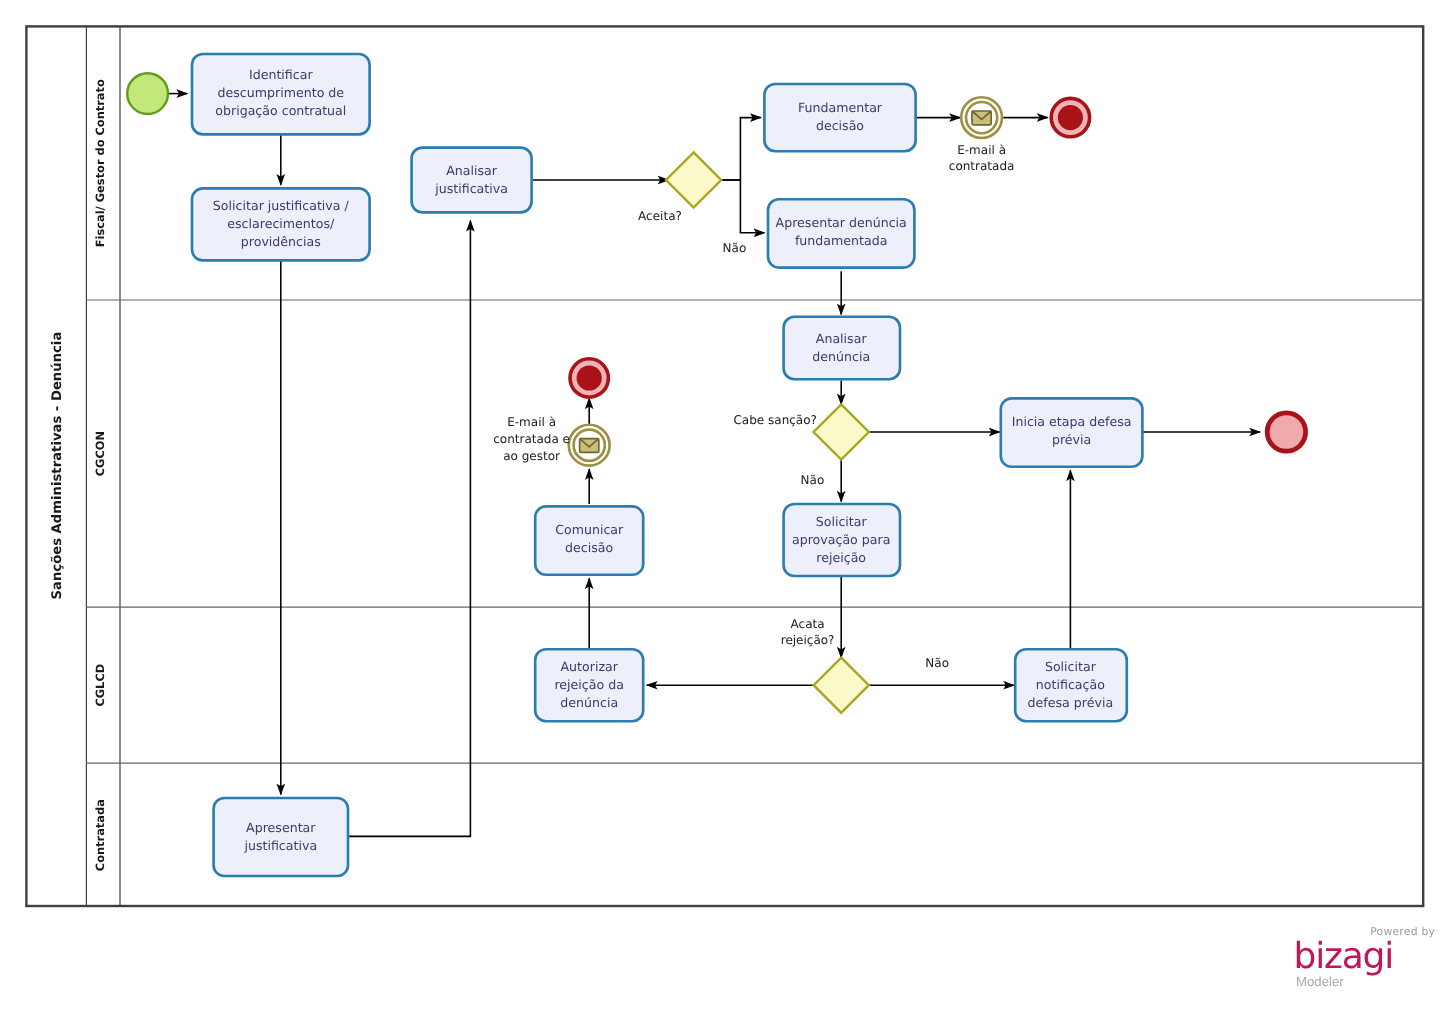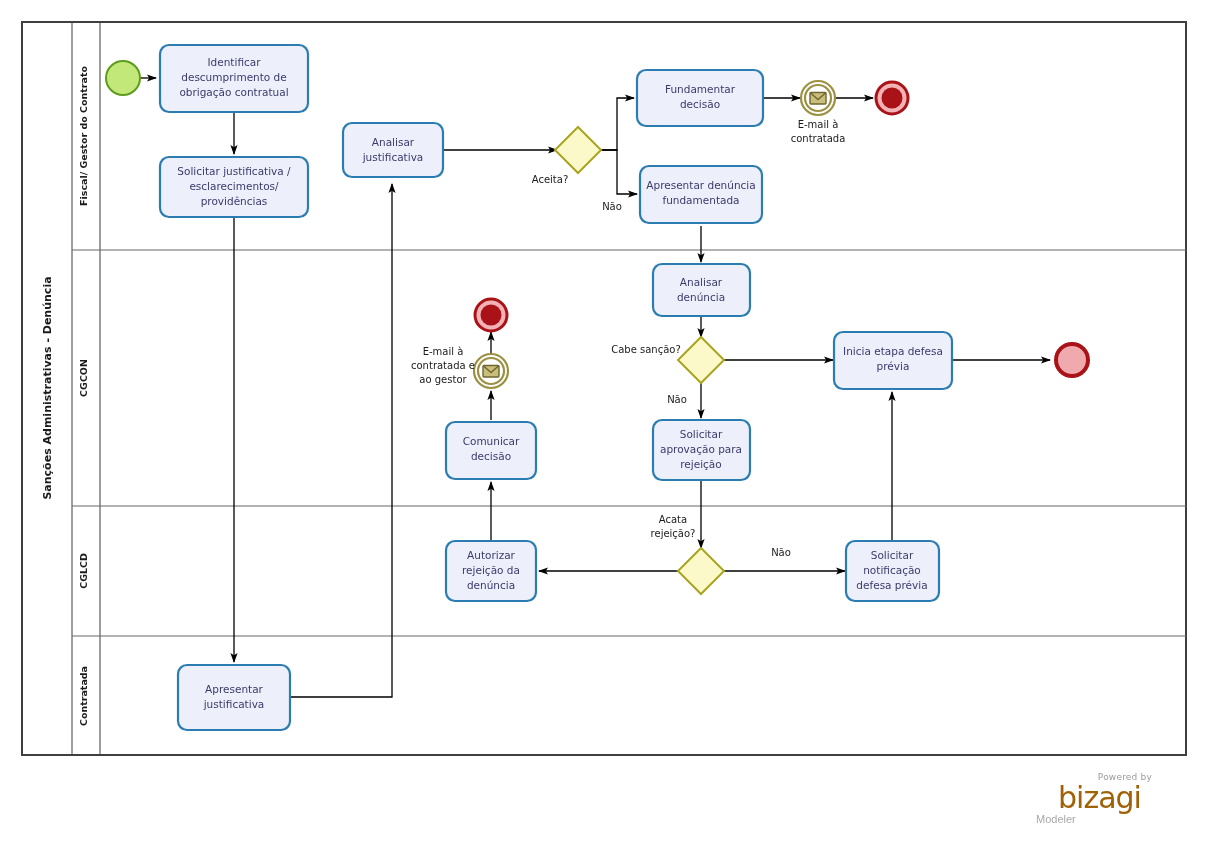--- a/index.html
+++ b/index.html
@@ -36,28 +36,28 @@
   .msg-outer{fill:#ffffff;stroke:#9c9042;stroke-width:2.2;}
   .msg-inner{fill:#ffffff;stroke:#9c9042;stroke-width:2.2;}
   .msg-env{fill:#c9bf7a;stroke:#6f6630;stroke-width:1.4;}
   .event-label{font-size:10px;fill:#1a1a1a;text-anchor:middle;
                font-family:"DejaVu Sans","Liberation Sans",sans-serif;}
 
   
   .flow{stroke:#000000;stroke-width:1.3;fill:none;}
 
   
-  #logo{position:absolute;left:1032px;top:772px;width:122px;height:56px;
+  #logo{position:absolute;left:1076px;top:772px;width:122px;height:56px;
         text-align:right;}
   .logo-powered{font-size:9px;color:#9b9b9b;letter-spacing:.2px;
                 font-family:"DejaVu Sans","Liberation Sans",sans-serif;
                 display:block;line-height:11px;padding-right:2px;}
-  .logo-word{font-size:30px;color:#a16207;letter-spacing:-1px;line-height:30px;
+  .logo-word{font-size:30px;color:#be185d;letter-spacing:-1px;line-height:30px;
              display:block;font-family:"DejaVu Sans","Liberation Sans",sans-serif;
-             text-align:left;padding-left:2px;margin-left:24px;}
+             text-align:left;padding-left:2px;}
   .logo-sub{font-size:11px;color:#a8a8a8;display:block;line-height:13px;
             text-align:left;padding-left:4px;
             font-family:Liberation Sans, sans-serif;}
 </style>
 </head>
 <body>
 
 <div id="canvas">
 <svg id="diagram" viewBox="0 0 1205 850">
   <defs>

